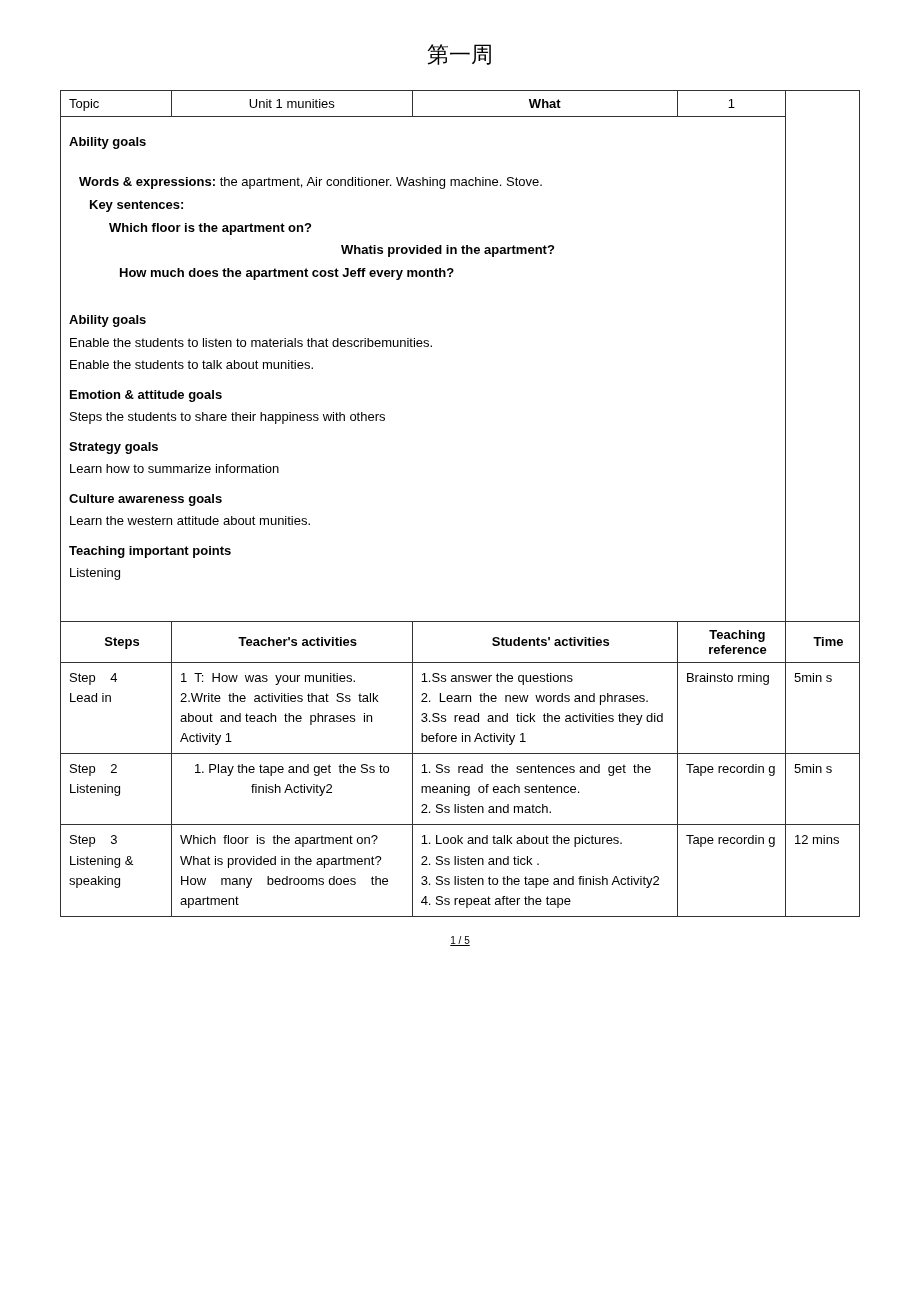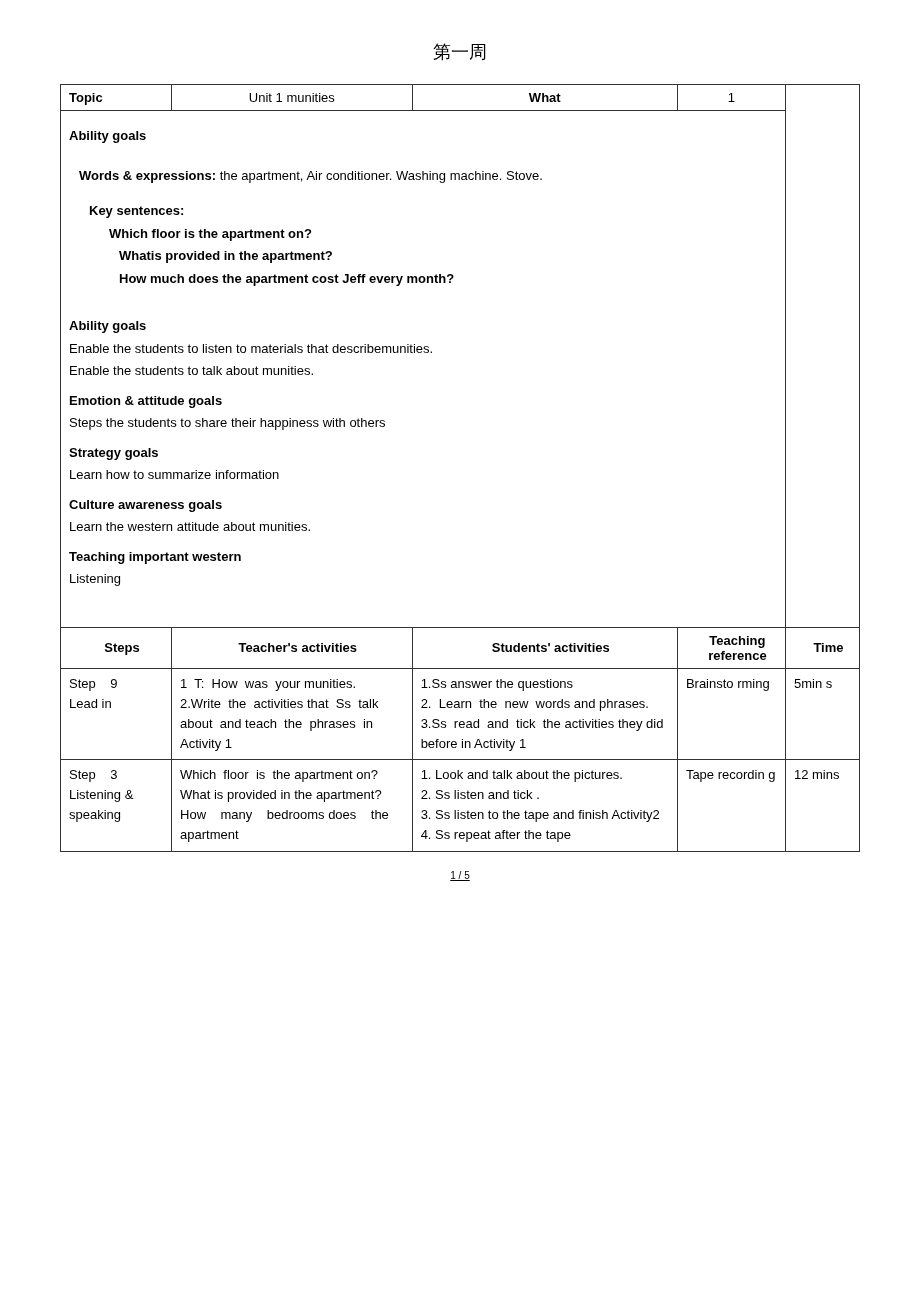--- a/index.html
+++ b/index.html
@@ -5,39 +5,39 @@
     * { box-sizing: border-box; margin: 0; padding: 0; }
     body {
       background: #fff;
       font-family: Arial, sans serif;
       font-size: 13px;
       color: #000;
       padding: 40px 60px;
     }
     .page-title {
       text-align: center;
-      font-size: 18px;
+      font-size: 22px;
       margin-bottom: 20px;
       font-weight: normal;
     }
     .main-table {
       width: 100%;
       border-collapse: collapse;
       border: 1.5px solid #333;
     }
     .main-table td, .main-table th {
       border: 1.5px solid #333;
       padding: 5px 8px;
       vertical-align: top;
     }
     .header-row td {
       vertical-align: middle;
     }
     .topic-cell {
-      font-weight: bold;
+      font-weight: normal;
       text-align: left;
       width: 90px;
     }
     .unit-cell {
       text-align: center;
     }
     .total-cell {
       font-weight: bold;
       text-align: center;
       width: 80px;
@@ -104,65 +104,74 @@
   </tr>
 
   <tr>
     <td colspan="4" class="goals-cell">
       <p class="section-title">Ability goals</p>
       <br>
       <p>
         <span style="font-weight:bold; margin-left:10px;">Words &amp; expressions:</span>
         <span>the apartment, Air conditioner. Washing machine.    Stove.</span>
       </p>
-      <p style="margin-top:16px;">
+      <p style="margin-top:4px;">
         <span style="display:inline-block; width:20px;"></span><span style="font-weight:bold;">Key sentences:</span>
       </p>
       <p class="indent" style="font-weight:bold; padding-left:40px;">Which floor is the apartment on?</p>
-      <p class="indent" style="font-weight:bold; padding-left:50px;">Whatis provided in the apartment?</p>
+      <p class="indent" style="font-weight:bold; padding-left:50px;text-align:center;">Whatis provided in the apartment?</p>
       <p class="indent" style="font-weight:bold; padding-left:50px;">How much does the apartment cost Jeff every month?</p>
       <br>
       <p class="section-title">Ability goals</p>
       <p>Enable the students to listen to materials that describemunities.</p>
       <p>Enable the students to talk about munities.</p>
       <p class="section-title">Emotion &amp; attitude goals</p>
       <p>Steps the students to share their happiness with others</p>
       <p class="section-title">Strategy goals</p>
       <p>Learn how to summarize information</p>
       <p class="section-title">Culture awareness goals</p>
       <p>Learn    the western attitude about munities.</p>
-      <p class="section-title">Teaching important western</p>
+      <p class="section-title">Teaching important points</p>
       <p>Listening</p>
       <br><br>
     </td>
   </tr>
 
 
   <tr class="sub-header">
     <th class="col-steps">Steps</th>
     <th class="col-teacher">Teacher's activities</th>
     <th class="col-students">Students' activities</th>
     <th class="col-reference" style="text-align:center; vertical-align:middle;">
       <span style="display:block; white-space:pre-wrap;">Teaching reference</span>
     </th>
     <th class="col-time">Time</th>
   </tr>
 
   <tr class="data-row">
-    <td class="col-steps" style="white-space:pre-wrap;">Step    9
+    <td class="col-steps" style="white-space:pre-wrap;">Step    4
 Lead in</td>
     <td class="col-teacher" style="white-space:pre-wrap;">1  T:  How  was  your munities.
 2.Write  the  activities that  Ss  talk  about  and teach  the  phrases  in Activity 1</td>
     <td class="col-students" style="white-space:pre-wrap;">1.Ss answer the questions
 2.  Learn  the  new  words and phrases.
 3.Ss  read  and  tick  the activities they did before in Activity 1</td>
     <td class="col-reference" style="white-space:pre-wrap;">Brainsto rming</td>
     <td class="col-time" style="white-space:pre-wrap;">5min s</td>
   </tr>
 
+  <tr class="data-row">
+    <td class="col-steps" style="white-space:pre-wrap;">Step    2
+Listening</td>
+    <td class="col-teacher" style="white-space:pre-wrap; text-align:center;">1. Play the tape and get  the Ss to finish Activity2</td>
+    <td class="col-students" style="white-space:pre-wrap;">1. Ss  read  the  sentences and  get  the  meaning  of each sentence.
+2. Ss listen and match.</td>
+    <td class="col-reference" style="white-space:pre-wrap;">Tape recordin g</td>
+    <td class="col-time" style="white-space:pre-wrap;">5min s</td>
+  </tr>
 
   <tr class="data-row">
     <td class="col-steps" style="white-space:pre-wrap;">Step    3
 Listening &amp;
 speaking</td>
     <td class="col-teacher" style="white-space:pre-wrap;">Which  floor  is  the apartment on?
 What is provided in the apartment?
 How    many    bedrooms does    the    apartment</td>
     <td class="col-students" style="white-space:pre-wrap;">1. Look and talk about the pictures.
 2. Ss listen and tick .

